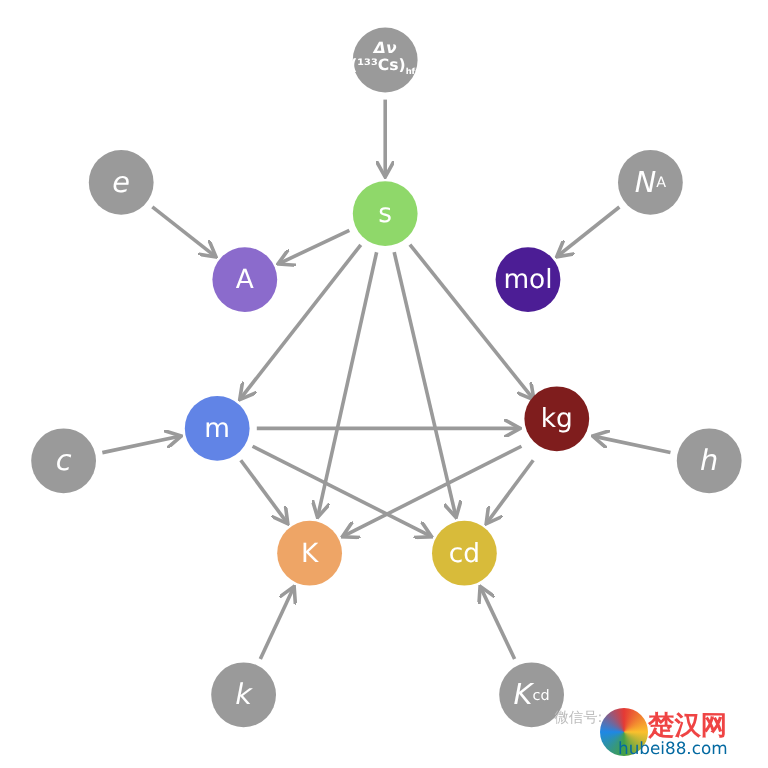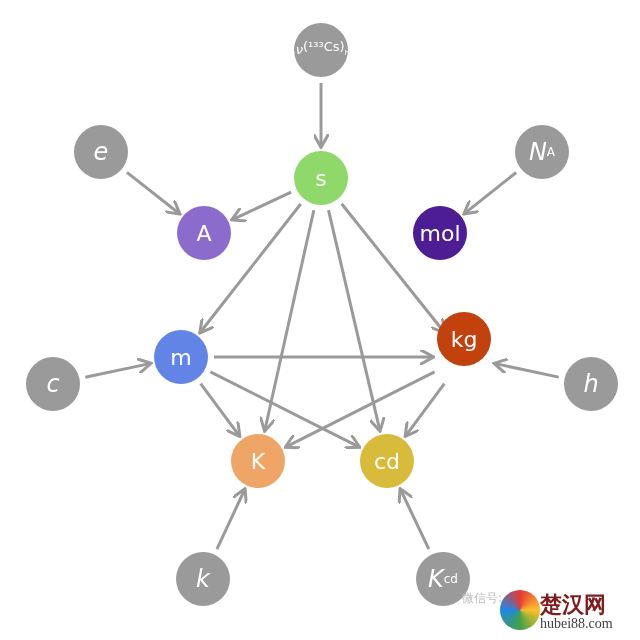--- a/index.html
+++ b/index.html
@@ -2,27 +2,27 @@
 <html><head>
 <meta charset="utf-8">
 <style>
   html, body { margin: 0; padding: 0; background: #ffffff; }
   body { width: 640px; height: 640px; position: relative; overflow: hidden; font-family: "DejaVu Sans", sans-serif; }
   svg.diagram { position: absolute; left: 0; top: 0; }
   .node { position: absolute; border-radius: 50%; display: flex; align-items: center; justify-content: center; color: #ffffff; }
   .unit { width: 54px; height: 54px; font-size: 22px; }
   .const { width: 54px; height: 54px; font-size: 24px; font-style: italic; background: #9a9a9a; }
   .sub { font-size: 12px; font-style: normal; vertical-align: -6px; }
-  .dv { font-size: 13px; line-height: 14px; }
+  .dv { flex-direction: column; font-size: 13px; line-height: 14px; font-weight: bold; }
   .dv sub { font-size: 7px; text-align: right; }
   .watermark { position: absolute; left: 462px; top: 590px; display: flex; align-items: center; }
   .wm-chat { color: #bdbdbd; font-size: 12px; }
   .wm-logo { position: absolute; left: 500px; top: 590px; width: 40px; height: 40px; border-radius: 50%; background: conic-gradient(#e53935, #fbc02d, #43a047, #1e88e5, #e53935); }
-  .wm-title { position: absolute; left: 540px; top: 590px; font-size: 22px; font-weight: bold; color: #7f1d1d; }
-  .wm-url { position: absolute; left: 540px; top: 616px; font-size: 14px; color: #404040; font-family: Liberation Serif, serif; }
+  .wm-title { position: absolute; left: 540px; top: 590px; font-size: 22px; font-weight: bold; color: #ef4444; }
+  .wm-url { position: absolute; left: 515px; top: 616px; font-size: 14px; color: #0369a1; }
 </style>
 </head>
 <body>
 
 <svg class="diagram" width="640" height="640" id="arrows">
   <defs>
     <marker id="ah" viewBox="0 0 10 10" refX="8" refY="5" markerWidth="5" markerHeight="5" orient="auto-start-reverse">
       <path d="M0,0 L9,5 L0,10" fill="none" stroke="#9a9a9a" stroke-width="2"></path>
     </marker>
   </defs>
@@ -43,21 +43,21 @@
     <line x1="210.4586742840394" y1="371.8723404152432" x2="358.43401281547693" y2="446.5783365670369" stroke="#9a9a9a" stroke-width="3" marker-end="url(#ah)"></line>
     <line x1="434.5413257159606" y1="371.8723404152432" x2="286.56598718452307" y2="446.5783365670369" stroke="#9a9a9a" stroke-width="3" marker-end="url(#ah)"></line>
     <line x1="444.36359010383944" y1="383.5219042753338" x2="406.0413671720345" y2="435.28178979361576" stroke="#9a9a9a" stroke-width="3" marker-end="url(#ah)"></line>
   </svg>
 
 <div id="nodes">
     <div class="node unit" style="left: 294px; top: 151px; background: rgb(143, 216, 106);">s</div>
     <div class="node unit" style="left: 177px; top: 206px; background: rgb(139, 107, 204);">A</div>
     <div class="node unit" style="left: 413px; top: 206px; background: #4c1d95;">mol</div>
     <div class="node unit" style="left: 154px; top: 330px; background: rgb(97, 132, 230);">m</div>
-    <div class="node unit" style="left: 437px; top: 312px; background: #c2410c;">kg</div>
+    <div class="node unit" style="left: 437px; top: 322px; background: #7f1d1d;">kg</div>
     <div class="node unit" style="left: 231px; top: 434px; background: rgb(238, 165, 102);">K</div>
     <div class="node unit" style="left: 360px; top: 434px; background: rgb(216, 187, 58);">cd</div>
     <div class="node const dv" style="left: 294px; top: 23px; font-style: normal;">
       <span style="font-style: italic;">Δν</span>
       <span><span>(¹³³Cs)</span><sub>hfs</sub></span>
     </div>
     <div class="node const" style="left: 74px; top: 125px;">
       <span>e</span>
     </div>
     <div class="node const" style="left: 515px; top: 125px;">

